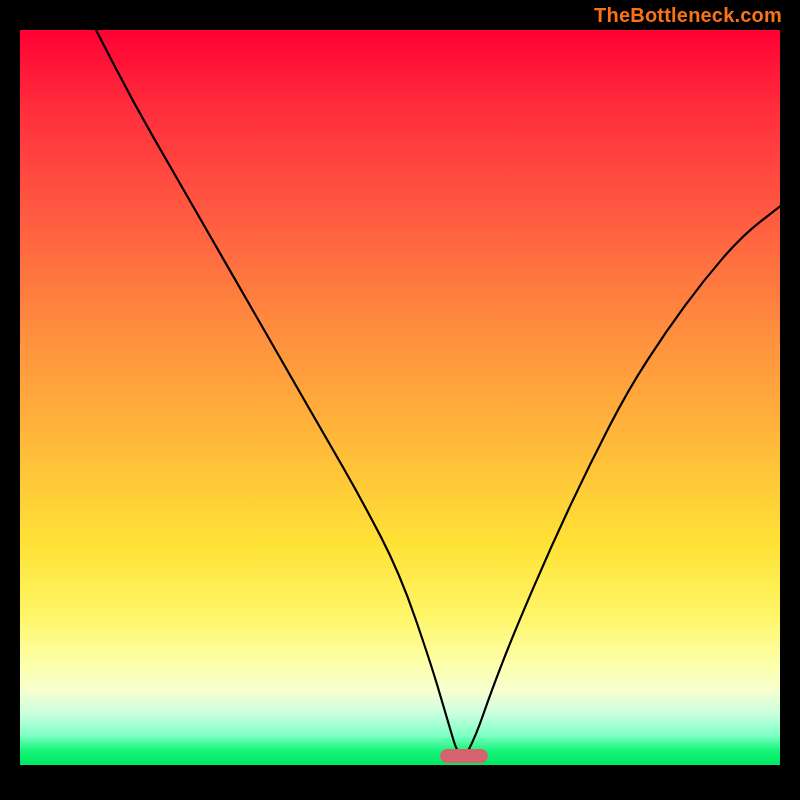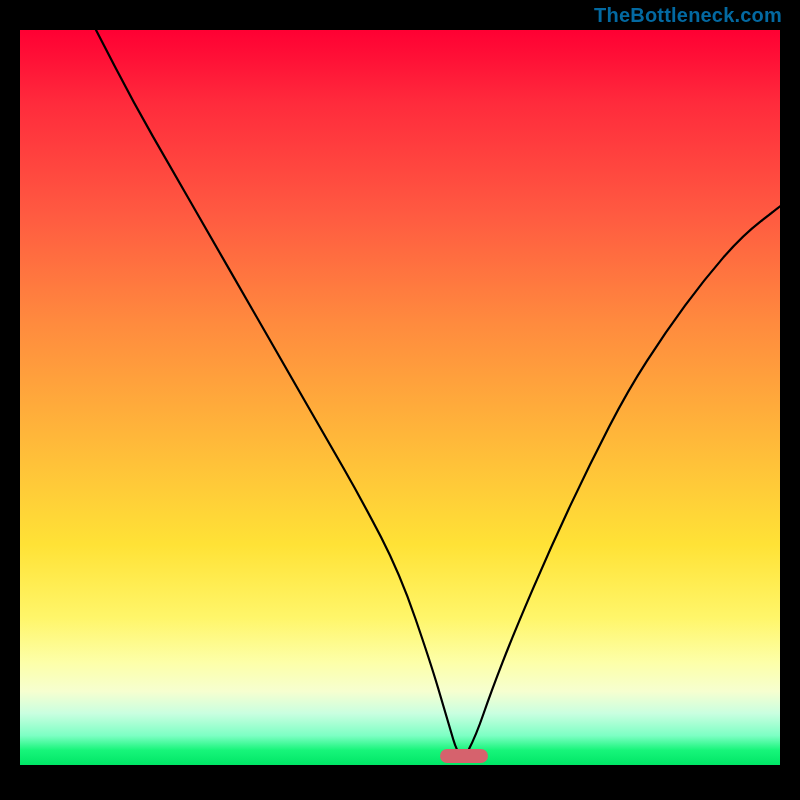--- a/index.html
+++ b/index.html
@@ -38,21 +38,21 @@
       #c9ffe0 93%,
       #7dffc4 96%,
       #17f57a 98%,
       #00e666 100%
     );
   }
   .watermark {
     position: absolute;
     top: 4px;
     right: 18px;
-    color: #0369a1;
+    color: #f97316;
     font-size: 20px;
     font-weight: 600;
     letter-spacing: 0.2px;
     user-select: none;
   }
   .marker {
     position: absolute;
     height: 14px;
     border-radius: 7px;
     background: #d6626d;

